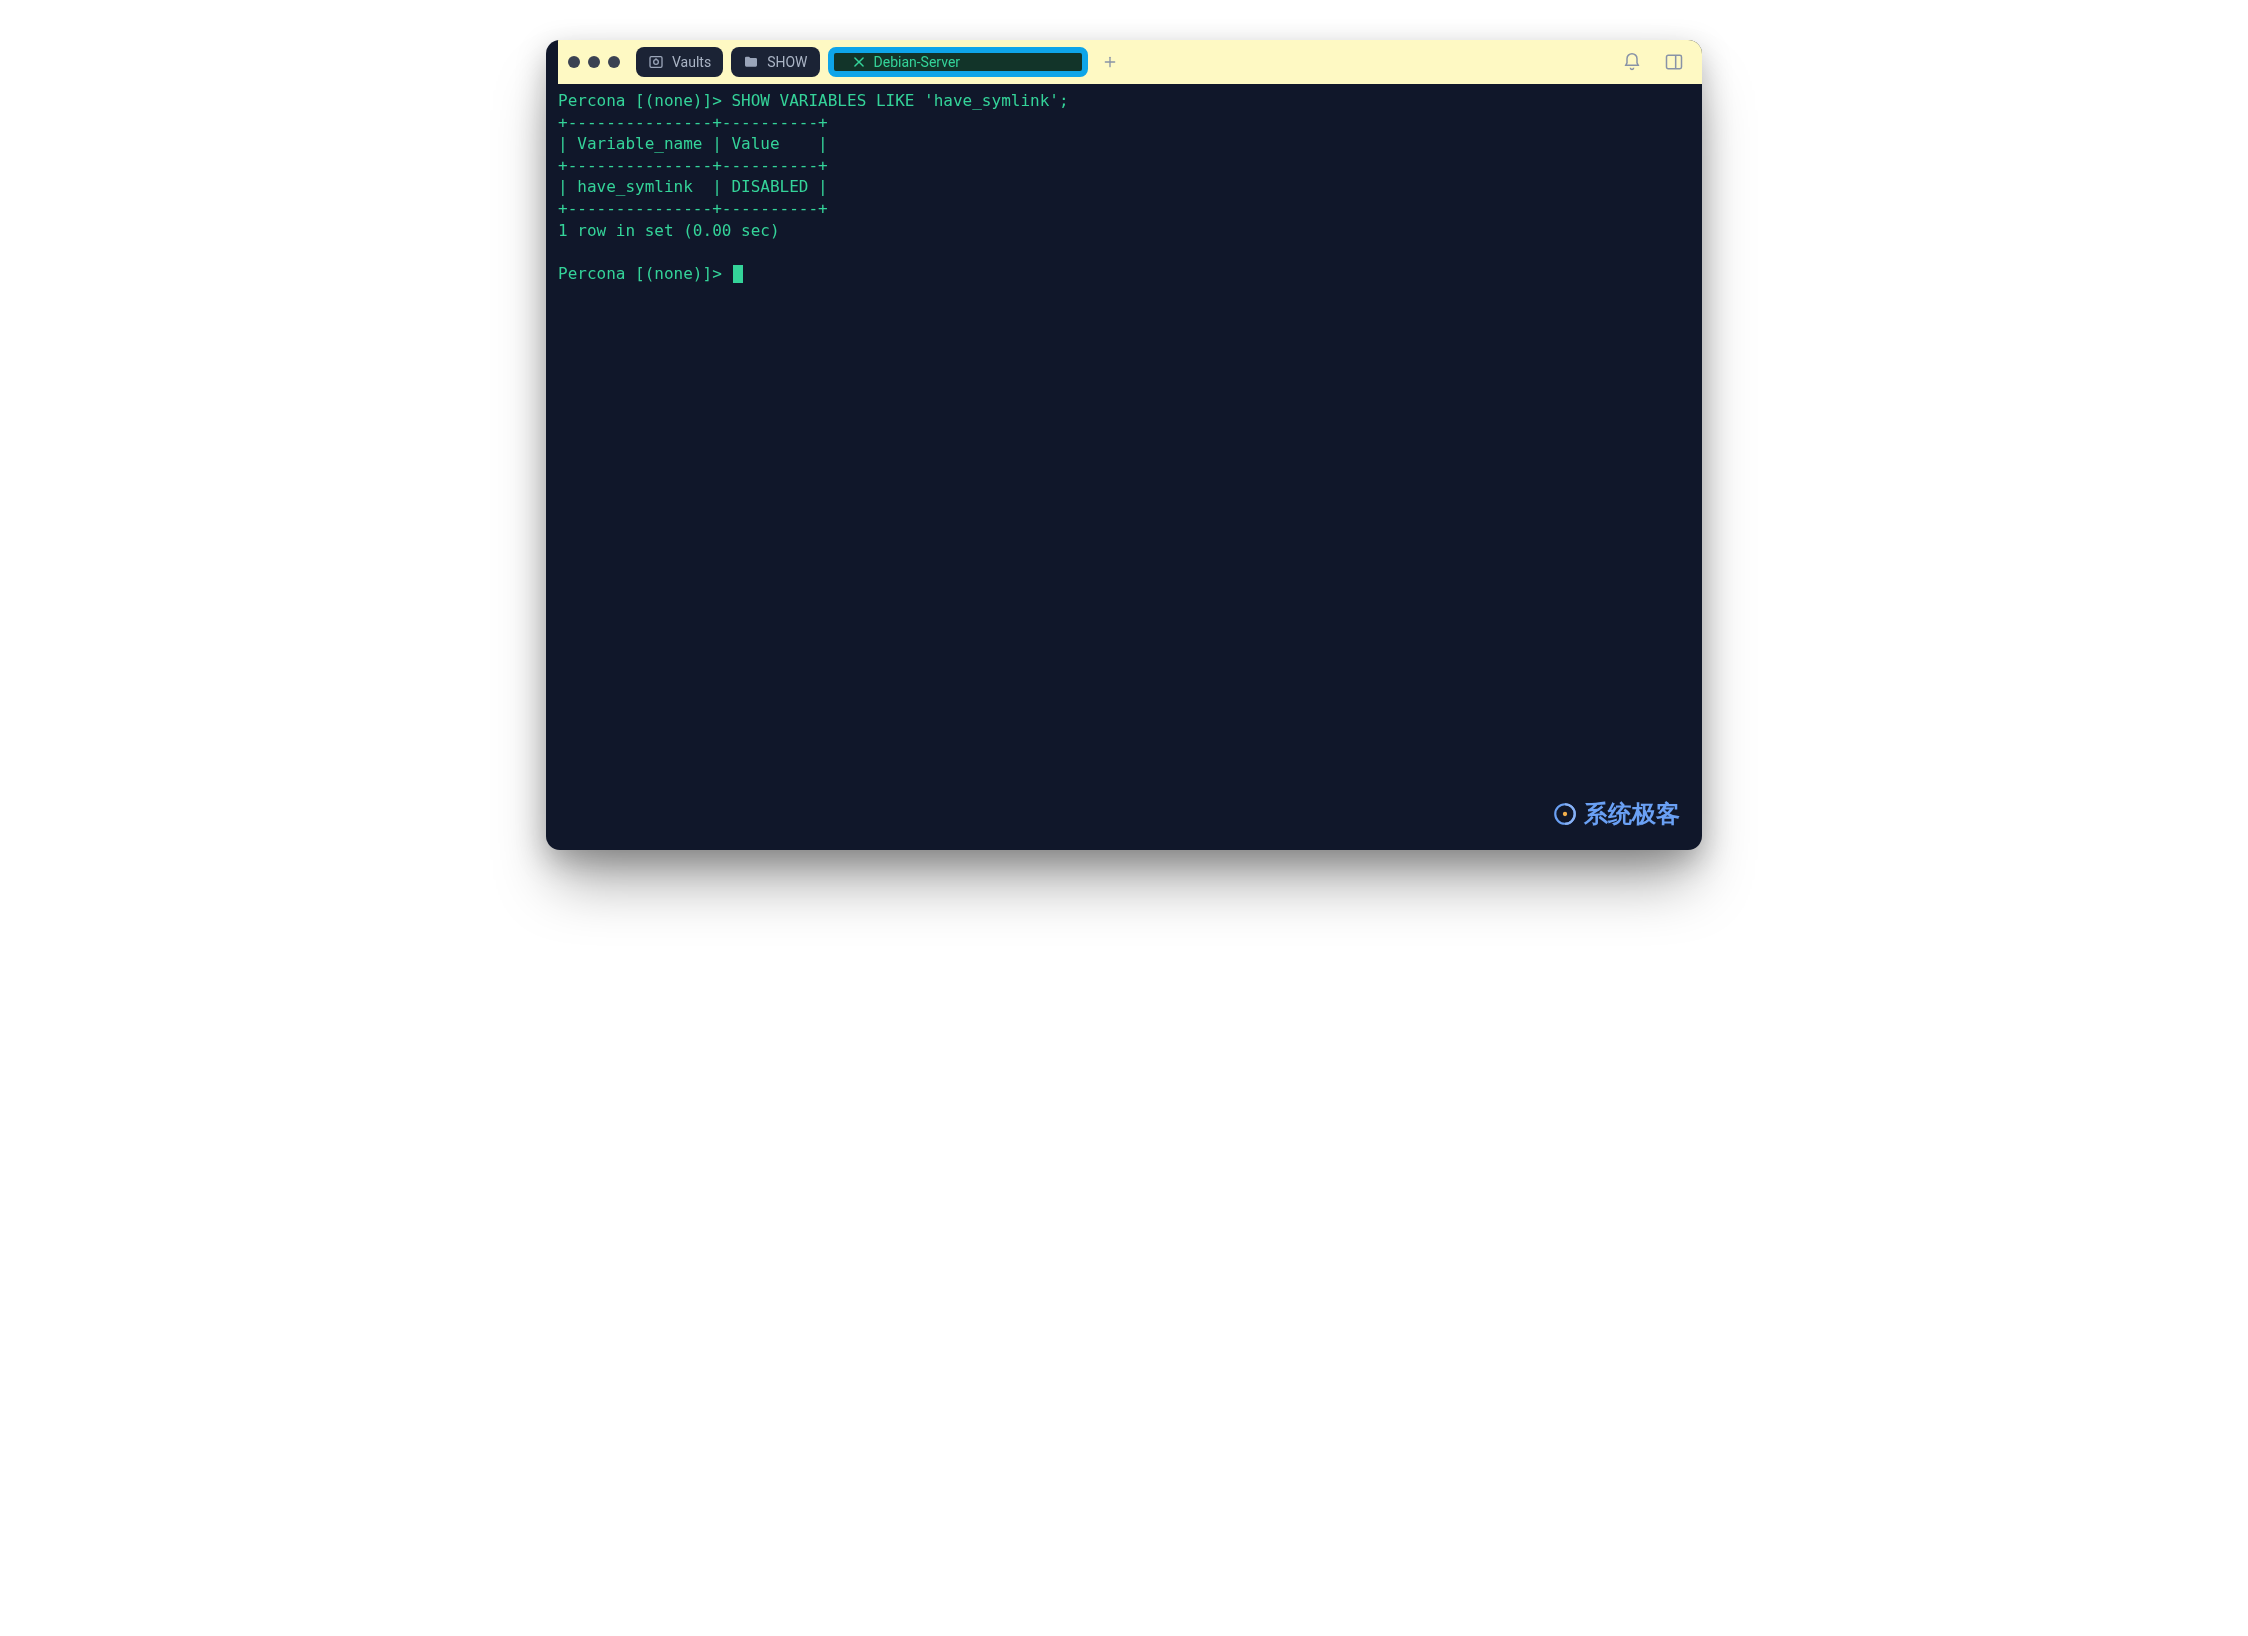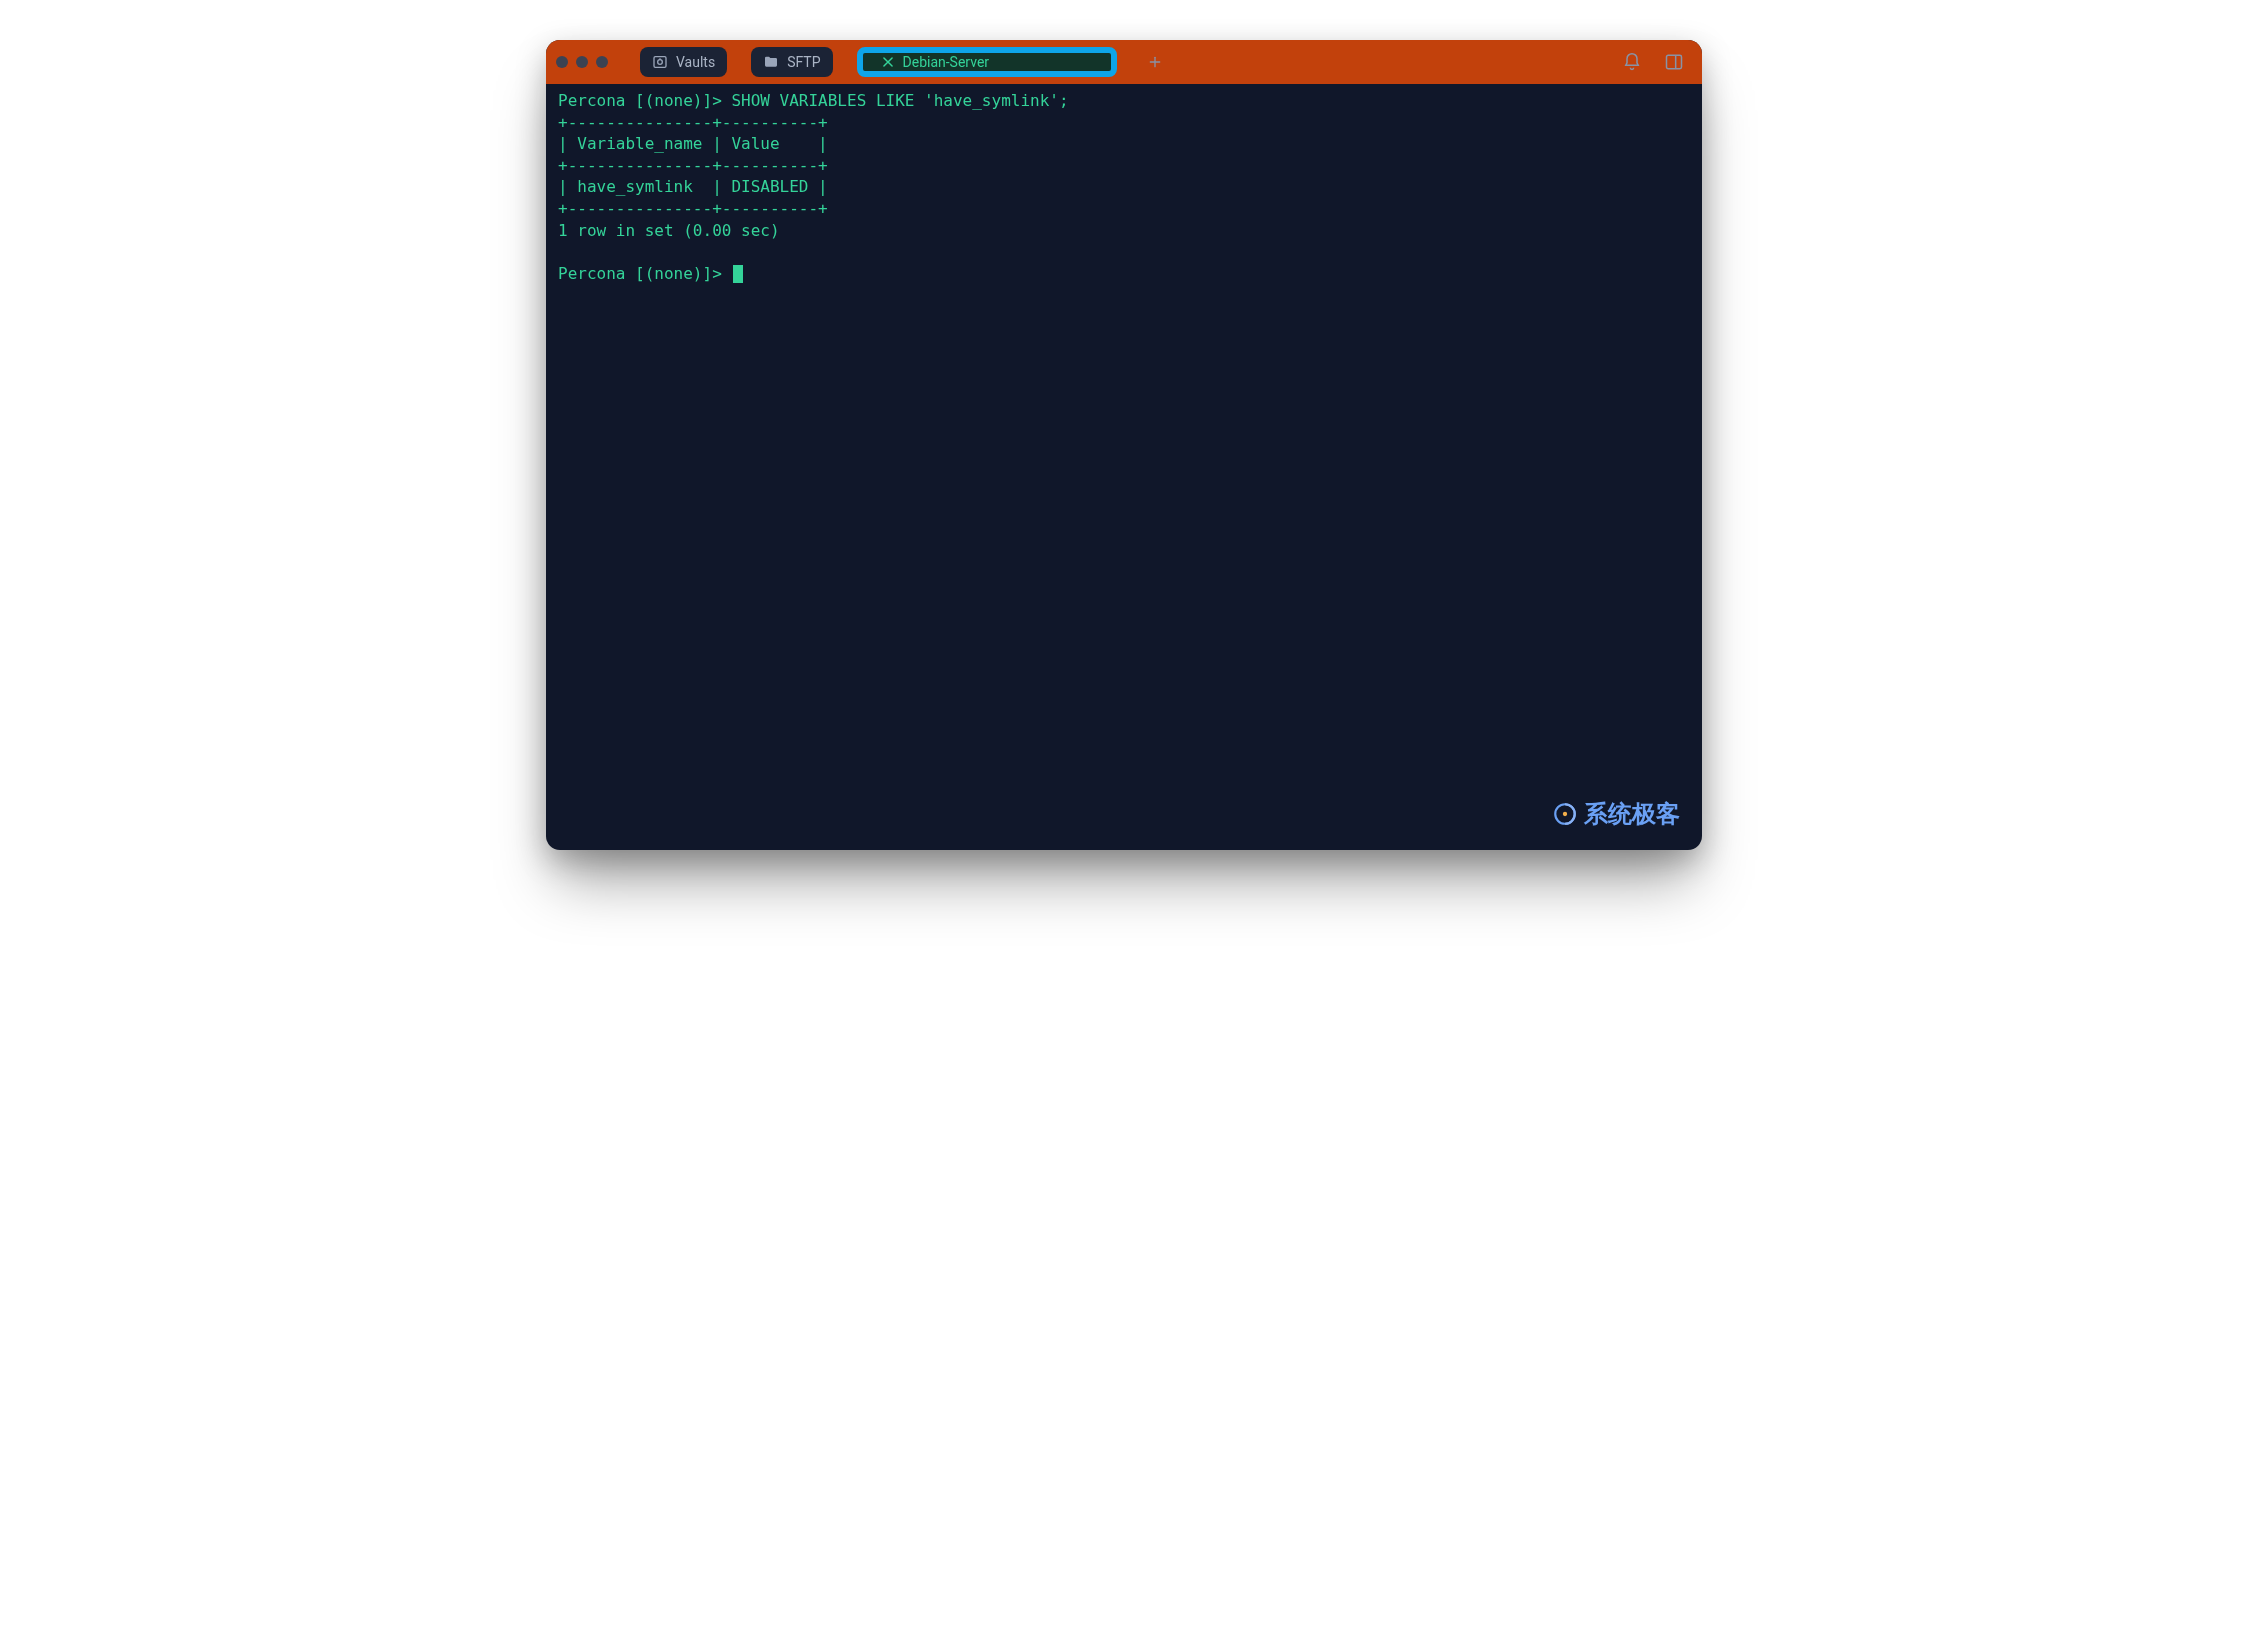--- a/index.html
+++ b/index.html
@@ -24,25 +24,26 @@
     box-shadow: 0 40px 60px -10px rgba(0,0,0,0.35), 0 10px 30px rgba(0,0,0,0.25);
     display: flex;
     flex-direction: column;
     overflow: hidden;
     position: relative;
   }
   .titlebar {
     height: 44px;
     display: flex;
     align-items: center;
-    gap: 24px;
+    gap: 8px;
     padding: 0 10px;
-    background: #c2410c;
+    background: #fef9c3;
     color: #b7c2d1;
     flex: 0 0 auto;
+    margin-left: 12px;
   }
   .traffic {
     display: flex;
     gap: 8px;
     align-items: center;
     margin-right: 8px;
   }
   .dot {
     width: 12px; height: 12px; border-radius: 50%;
     background: #3b4252;
@@ -141,21 +142,21 @@
         </span>
         <span>Vaults</span>
       </div>
 
       <div class="pill">
         <span class="ico">
           <svg width="16" height="16" viewBox="0 0 24 24" fill="#9aa5b9">
             <path d="M3 6a2 2 0 0 1 2-2h4l2 2h8a2 2 0 0 1 2 2v9a2 2 0 0 1-2 2H5a2 2 0 0 1-2-2V6z"></path>
           </svg>
         </span>
-        <span>SFTP</span>
+        <span>SHOW</span>
       </div>
 
       <div class="tab active">
         <span class="ico">
           <svg width="14" height="14" viewBox="0 0 24 24" fill="none" stroke="#34d399" stroke-width="2.5" stroke-linecap="round">
             <line x1="5" y1="5" x2="19" y2="19"></line>
               <line x1="19" y1="5" x2="5" y2="19"></line>
           </svg>
         </span>
         <span>Debian-Server</span>

